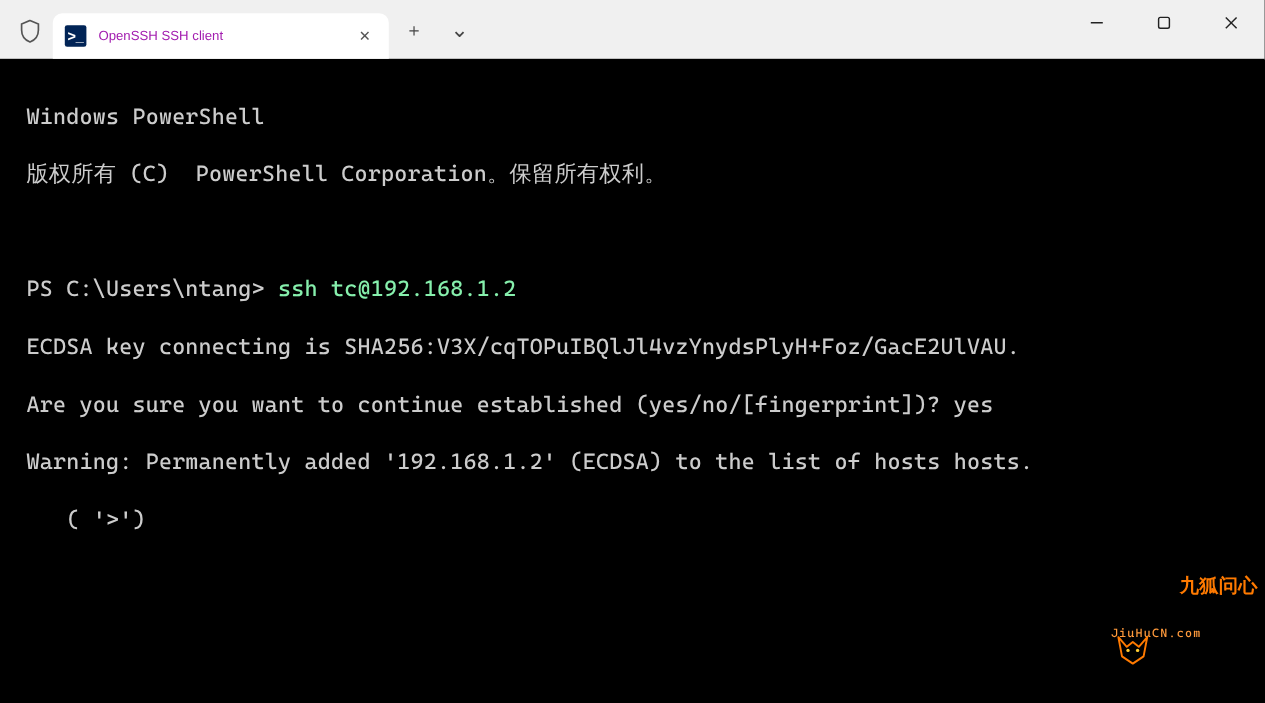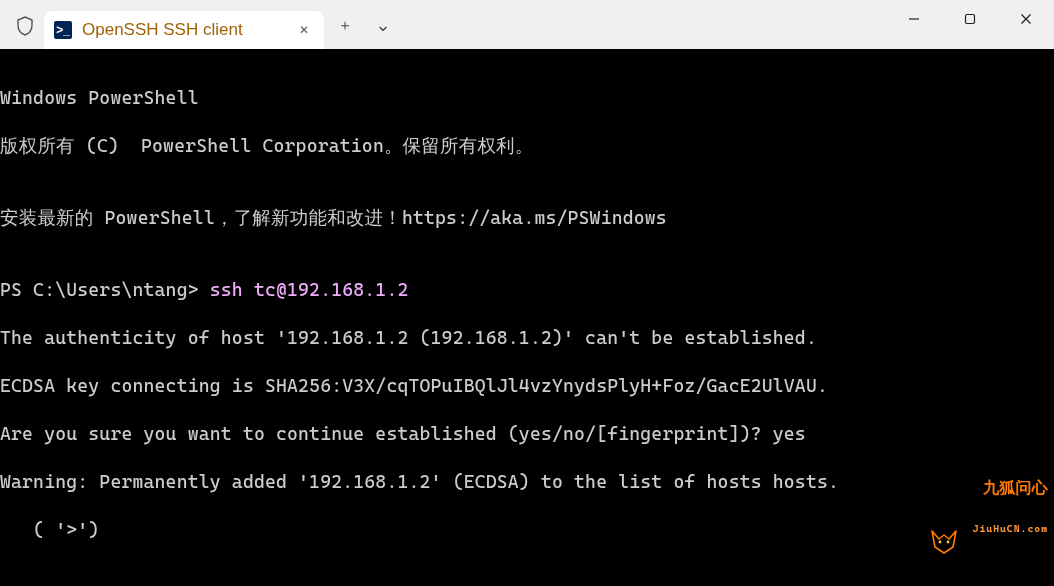--- a/index.html
+++ b/index.html
@@ -39,21 +39,21 @@
     position: relative;
   }
   .tab-icon {
     width: 18px; height: 18px;
     background: #012456;
     display: flex; align-items: center; justify-content: center;
     color: #fff; font-size: 12px; font-weight: bold;
     margin-right: 10px;
     border-radius: 2px;
   }
-  .tab-title { font-size: 17px; color: #a16207; flex: 1; }
+  .tab-title { font-size: 11px; color: #a21caf; flex: 1; }
   .tab-close {
     width: 20px; height: 20px;
     display: flex; align-items: center; justify-content: center;
     font-size: 12px; color: #555;
     border-radius: 4px;
   }
   .newtab-area {
     display: flex; align-items: center;
     height: 48px; margin-top: 2px;
   }
@@ -74,43 +74,43 @@
     color: #222;
   }
 
   
   .term {
     background: #000;
     color: #ccc;
     font-family: Consolas, "Cascadia Mono", monospace;
     font-size: 18.5px;
     line-height: 24px;
-    padding: 12px 0;
+    padding: 12px 22px;
     white-space: pre;
     height: calc(586px - 50px);
     width: 100%;
     overflow: hidden;
     position: relative;
     letter-spacing: 0.2px;
   }
-  .yellow { color: #f0abfc; }
+  .yellow { color: #86efac; }
   .tline { display:block; }
 
   
   .watermark {
     position: absolute;
     right: 6px; bottom: 4px;
     display: flex; align-items: center;
     font-size: 16px;
     color: #ff7a00;
     font-weight: 600;
     pointer-events: none;
     gap: 24px;
   }
-  .watermark .sub { font-size: 10px; color:#ff9a3c; letter-spacing:1px; display:block; line-height:10px; font-weight:700;text-align:right;}
+  .watermark .sub { font-size: 10px; color:#ff9a3c; letter-spacing:1px; display:block; line-height:10px; font-weight:400;}
   .fox {
     width: 30px; height: 28px; position: relative;
   }
   .fox svg { width:100%; height:100%; }
 </style>
 </head>
 <body>
 
 <div class="titlebar">
   <div class="tb-left">
@@ -149,24 +149,22 @@
           <line x1="10.5" y1="1.5" x2="1.5" y2="10.5" stroke="#222" stroke-width="1.2"></line>
         </svg>
     </div>
   </div>
 </div>
 
 <div class="term">
 <span class="tline">Windows PowerShell</span>
 <span class="tline">版权所有 (C)  PowerShell Corporation。保留所有权利。</span>
 <span class="tline"></span>
-<span class="tline">安装最新的 PowerShell，了解新功能和改进！https://aka.ms/PSWindows</span>
 <span class="tline"></span>
 <span class="tline"><span>PS C:\Users\ntang&gt; </span><span class="yellow">ssh tc@192.168.1.2</span></span>
-<span class="tline">The authenticity of host '192.168.1.2 (192.168.1.2)' can't be established.</span>
 <span class="tline">ECDSA key connecting is SHA256:V3X/cqTOPuIBQlJl4vzYnydsPlyH+Foz/GacE2UlVAU.</span>
 <span class="tline">Are you sure you want to continue established (yes/no/[fingerprint])? yes</span>
 <span class="tline">Warning: Permanently added '192.168.1.2' (ECDSA) to the list of hosts hosts.</span>
 <span class="tline">   ( '&gt;')</span>
 
 
 <span class="tline"></span>
 
 
   <div class="watermark">

